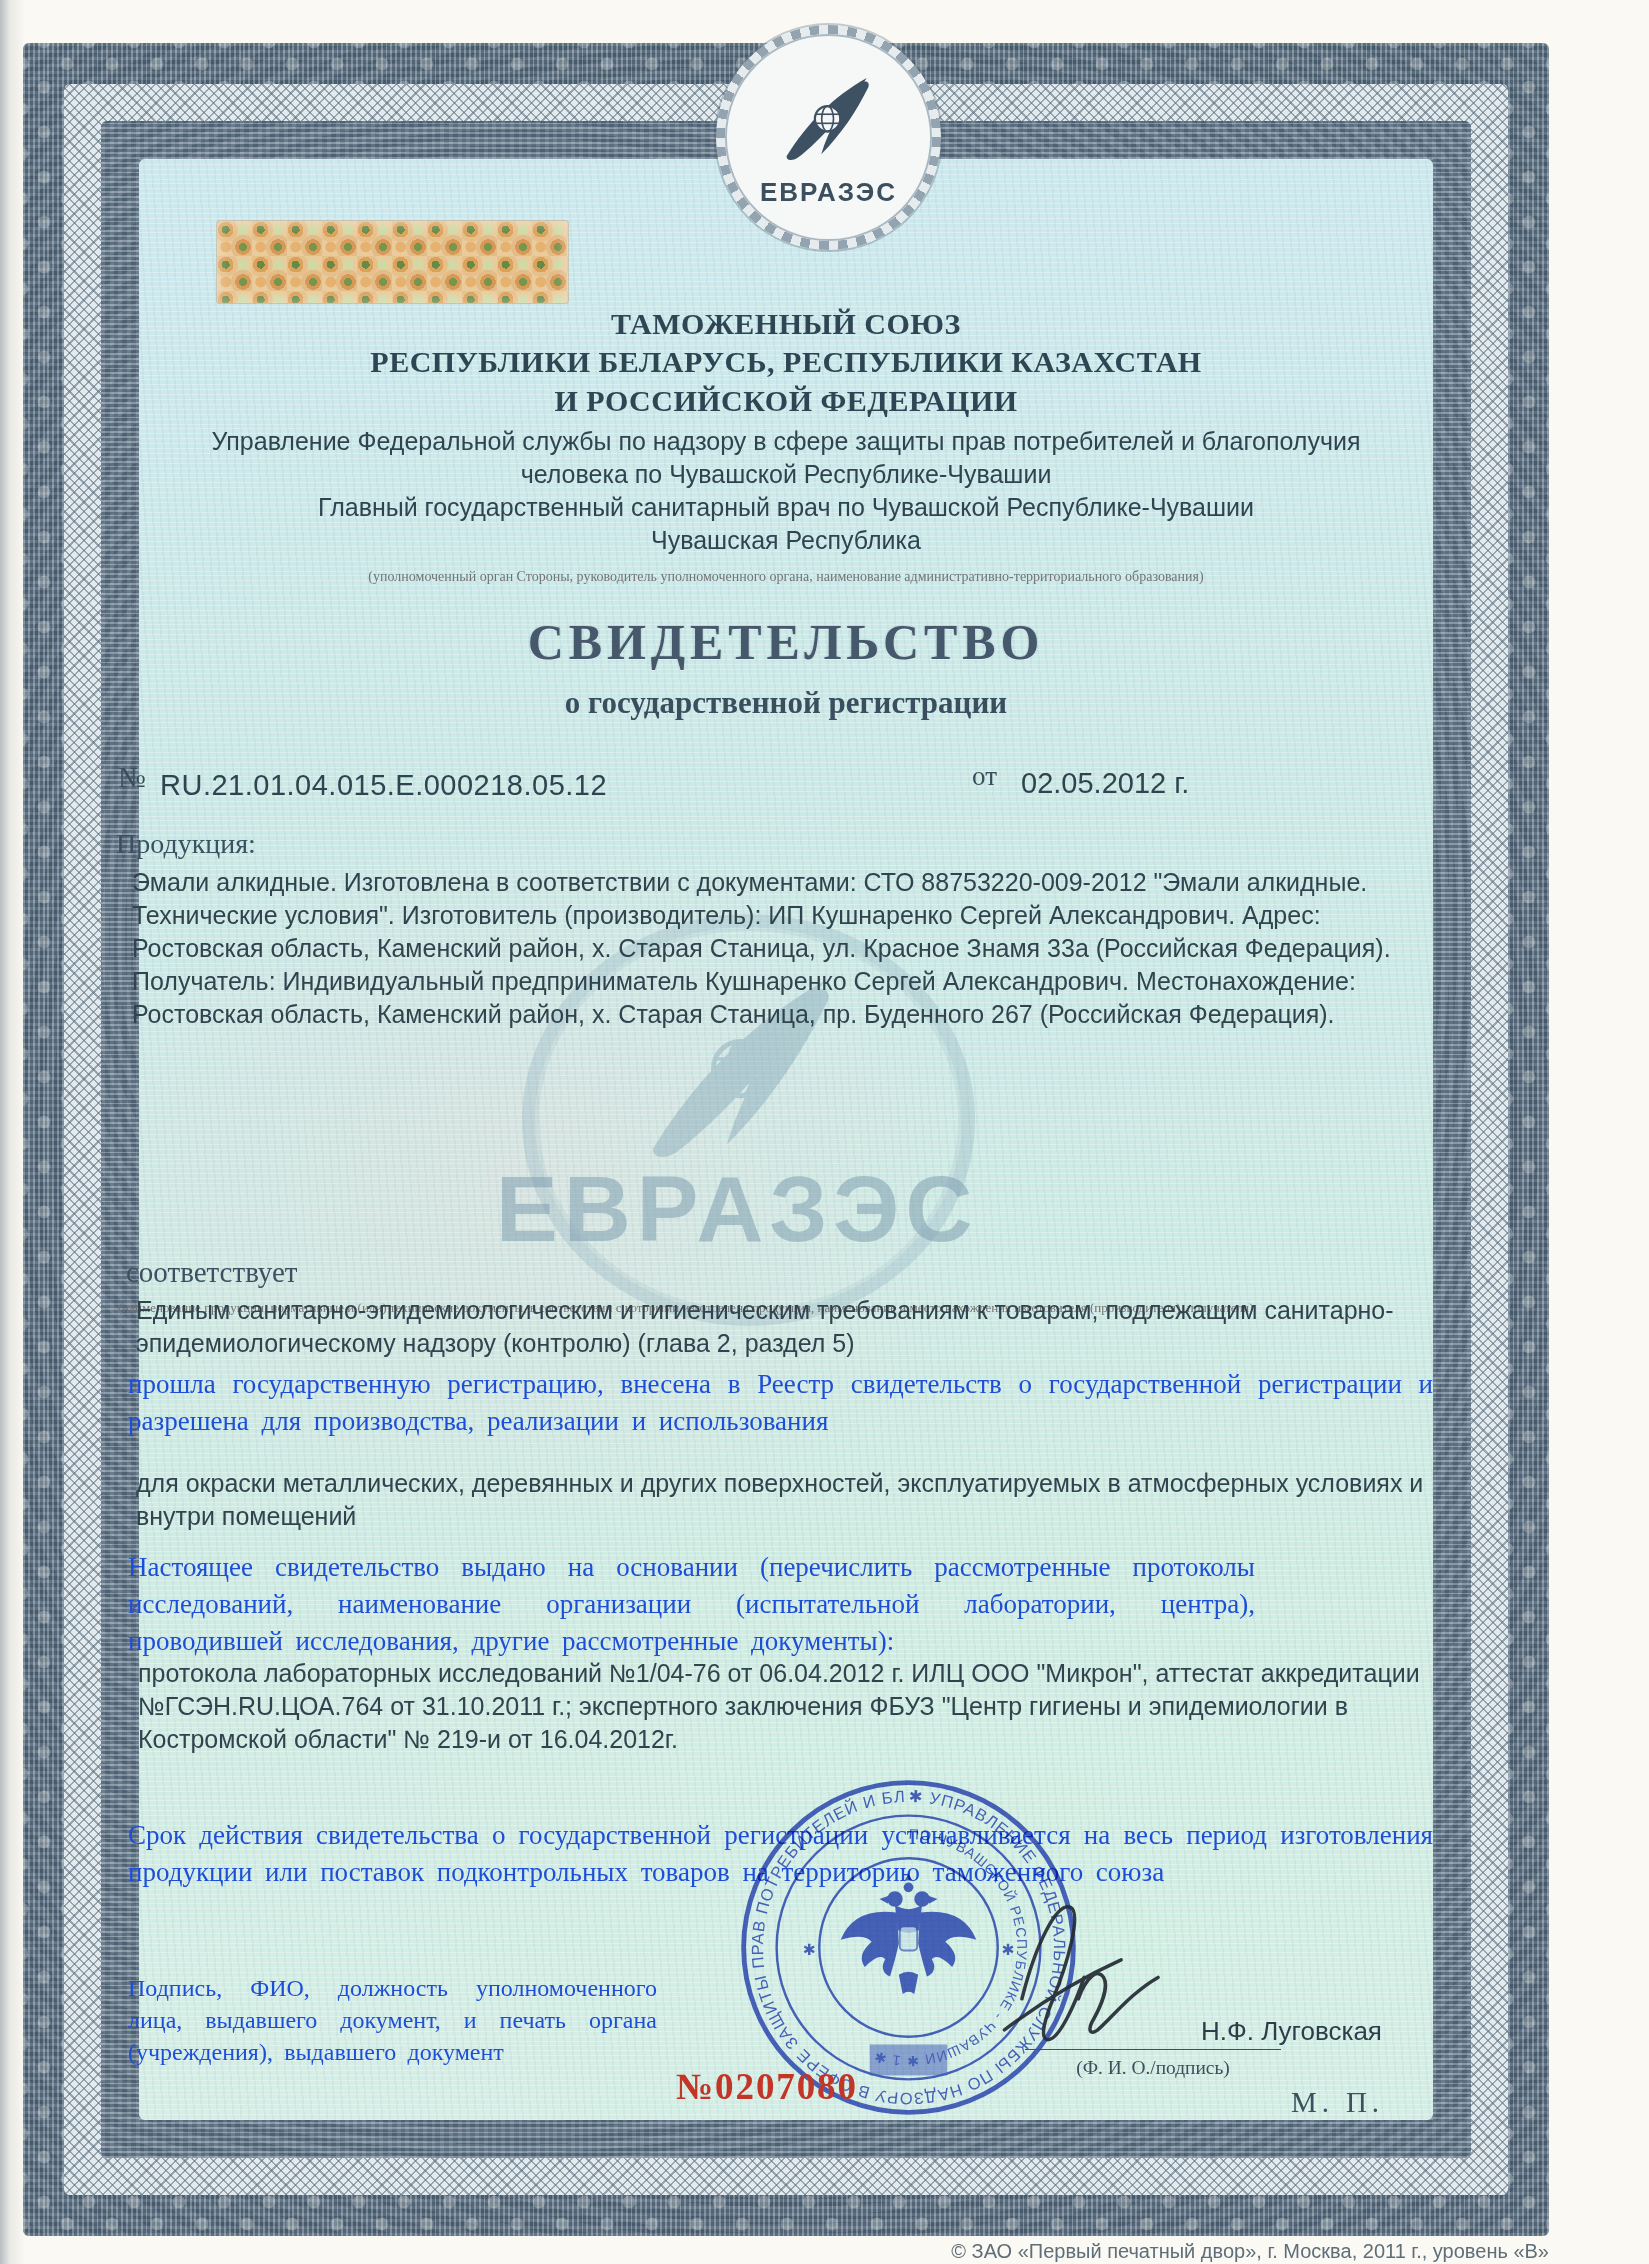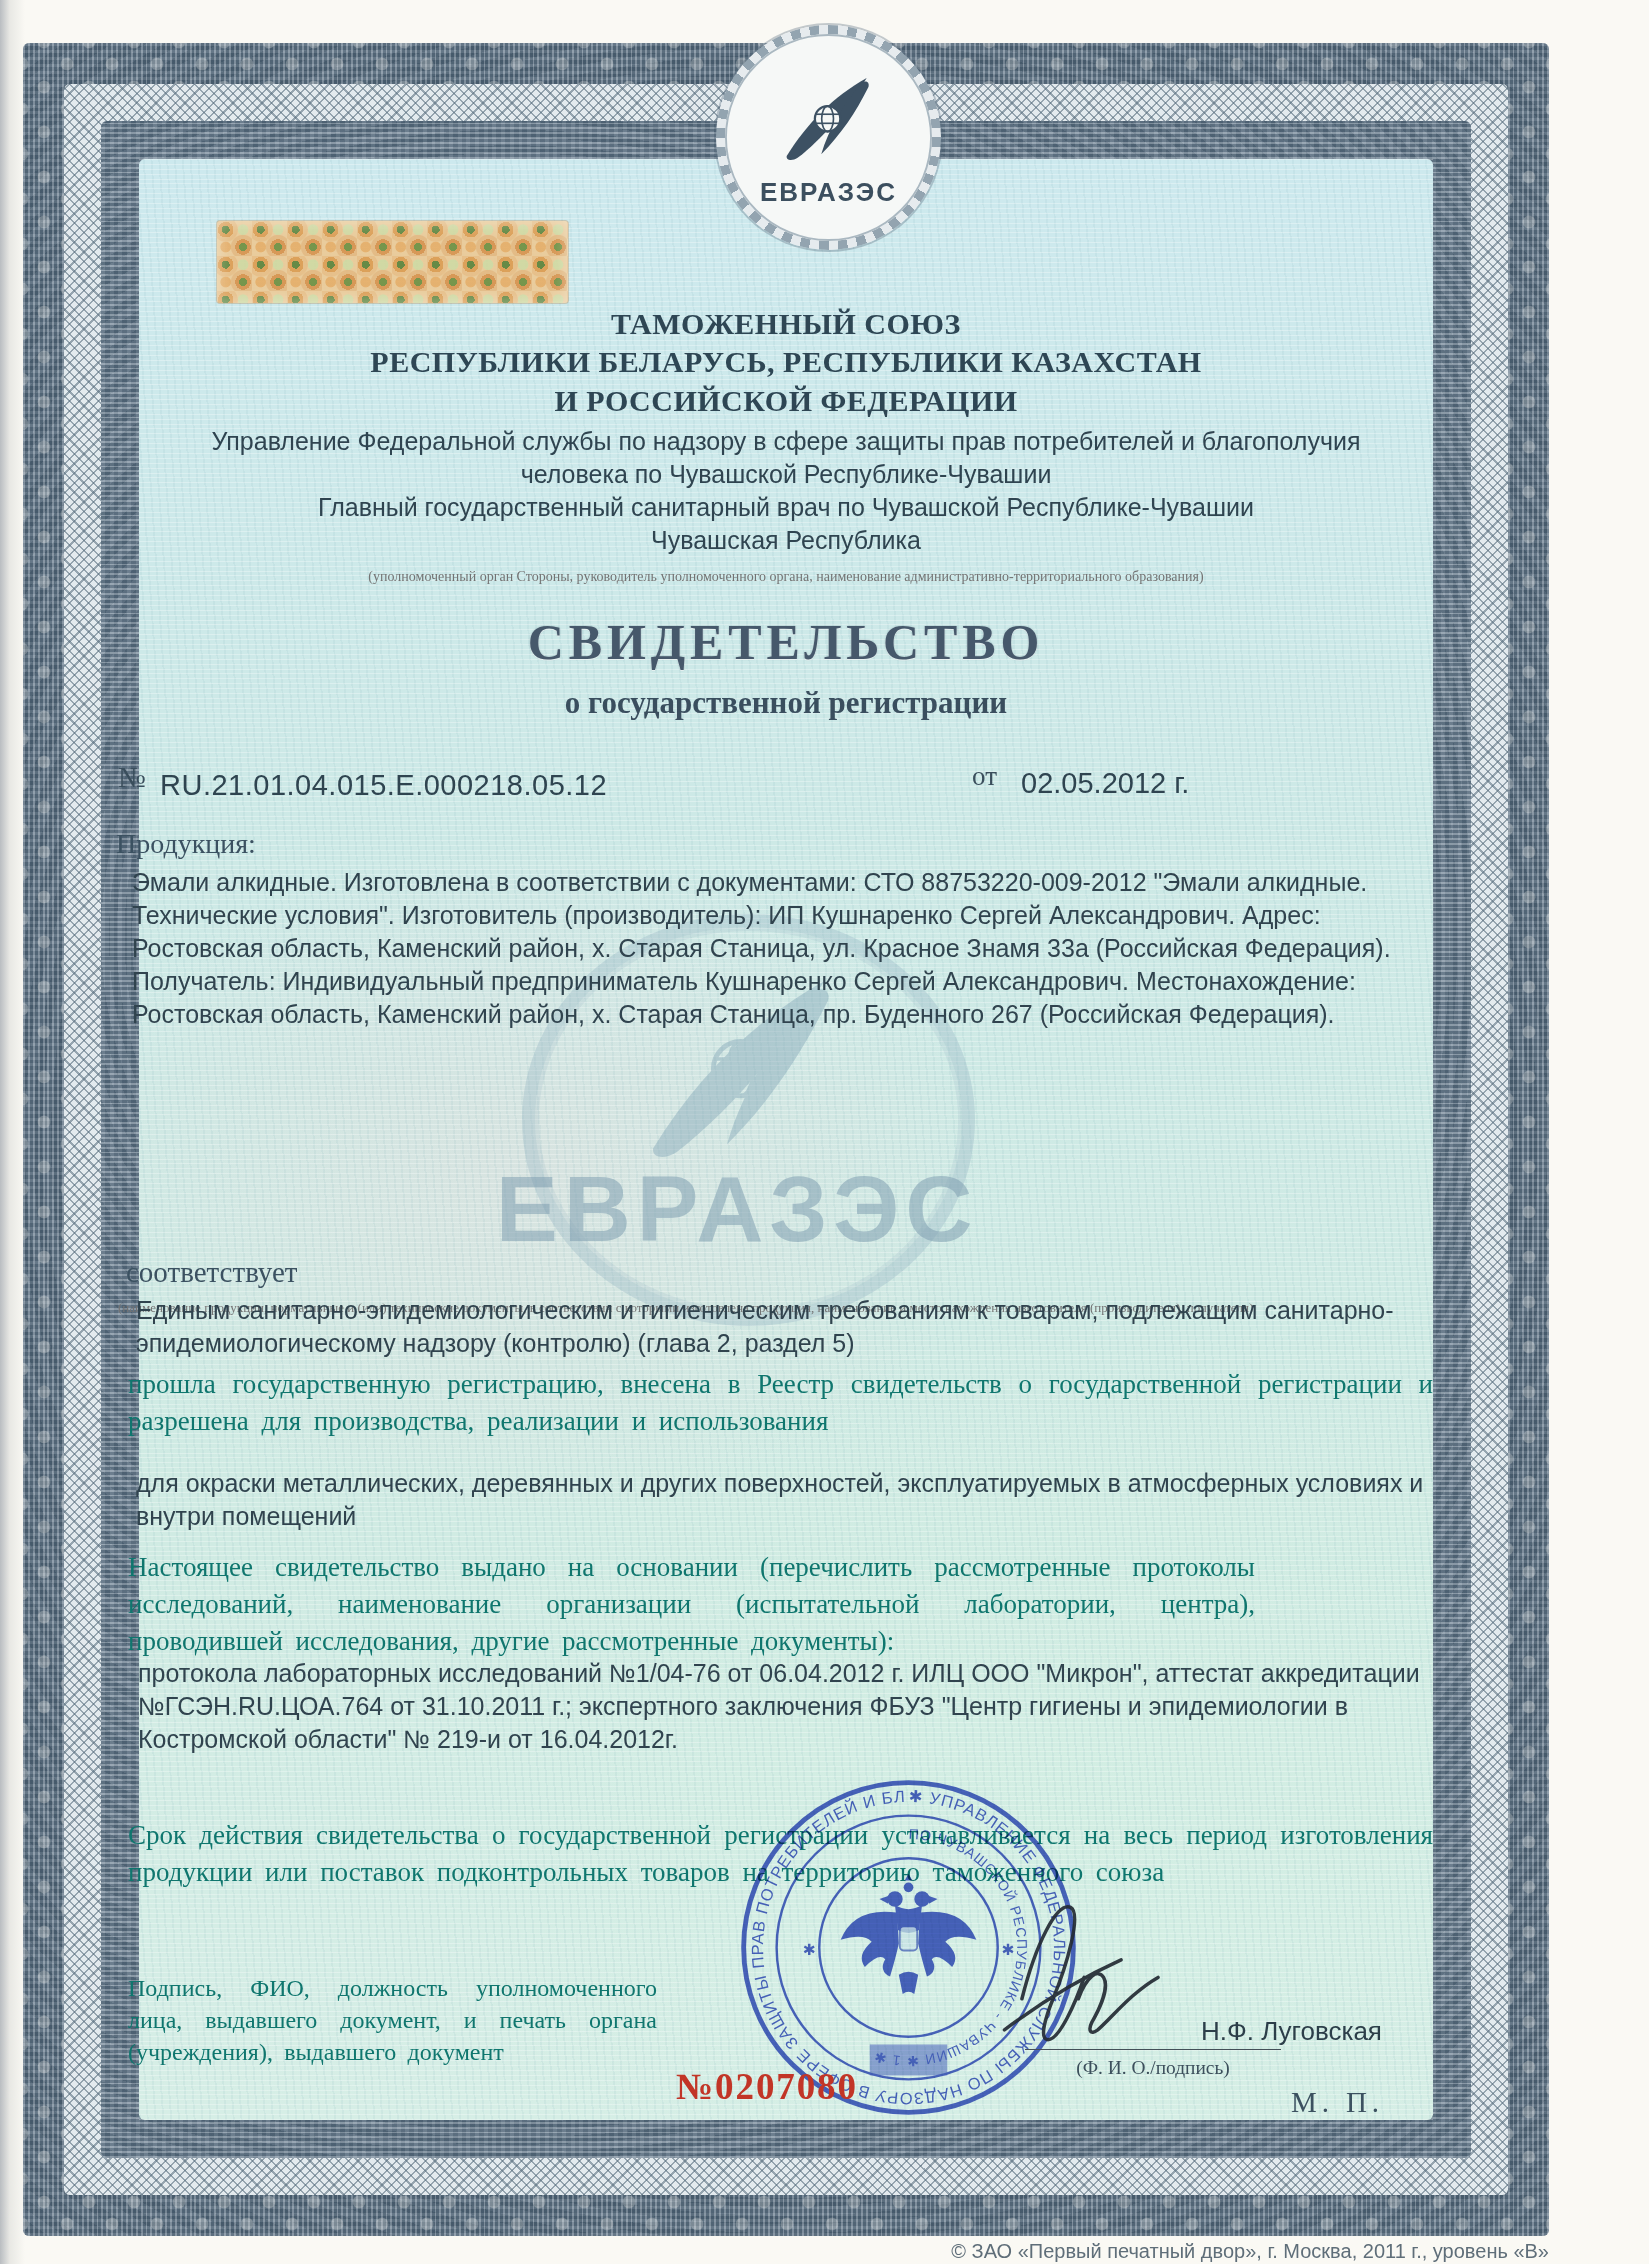--- a/index.html
+++ b/index.html
@@ -76,21 +76,21 @@
     opacity:.92;z-index:5;}
 
   
   .center{left:97px;width:1378px;text-align:center;}
   .h-serif{font-weight:bold;color:#2e4654;font-size:30px;letter-spacing:0.5px;z-index:2;}
   .sans{font-family:"Liberation Sans",sans-serif;color:#2f4450;z-index:2;}
   .cap{color:#737373;z-index:2;}
   .title-main{top:613px;font-size:50px;font-weight:bold;letter-spacing:4.9px;color:#46586b;
     text-shadow:0 1px 0 rgba(255,255,255,.55),0 0 1.9px rgba(52,72,90,.35);z-index:2;}
   .title-sub{top:685px;font-size:31px;font-weight:bold;color:#3a4e5e;z-index:2;}
-  .body-serif{color:#0f766e;font-size:27px;line-height:37px;text-align:justify;word-spacing:.22em;z-index:2;}
+  .body-serif{color:#1d4ed8;font-size:27px;line-height:37px;text-align:justify;word-spacing:.22em;z-index:2;}
   .body-sans{font-family:"Liberation Sans",sans-serif;color:#30434e;font-size:25px;line-height:33px;z-index:2;}
 
   
   .watermark{left:475px;top:902px;width:524px;height:417px;z-index:1;}
   .wm-ring{position:absolute;left:47px;top:11.6px;width:427px;height:386px;border-radius:50%;
     border:13.6px solid rgba(150,180,194,.35);box-shadow:inset 0 0 0 3.9px rgba(150,180,194,.18);}
   .wm-logo{position:absolute;left:146px;top:56px;width:243px;height:233px;opacity:.42;}
   .wm-label{position:absolute;left:0;top:254px;width:100%;text-align:center;
     font-family:"Liberation Sans",sans-serif;font-weight:bold;font-size:93px;letter-spacing:5.8px;
     color:rgba(128,158,176,.55);}

